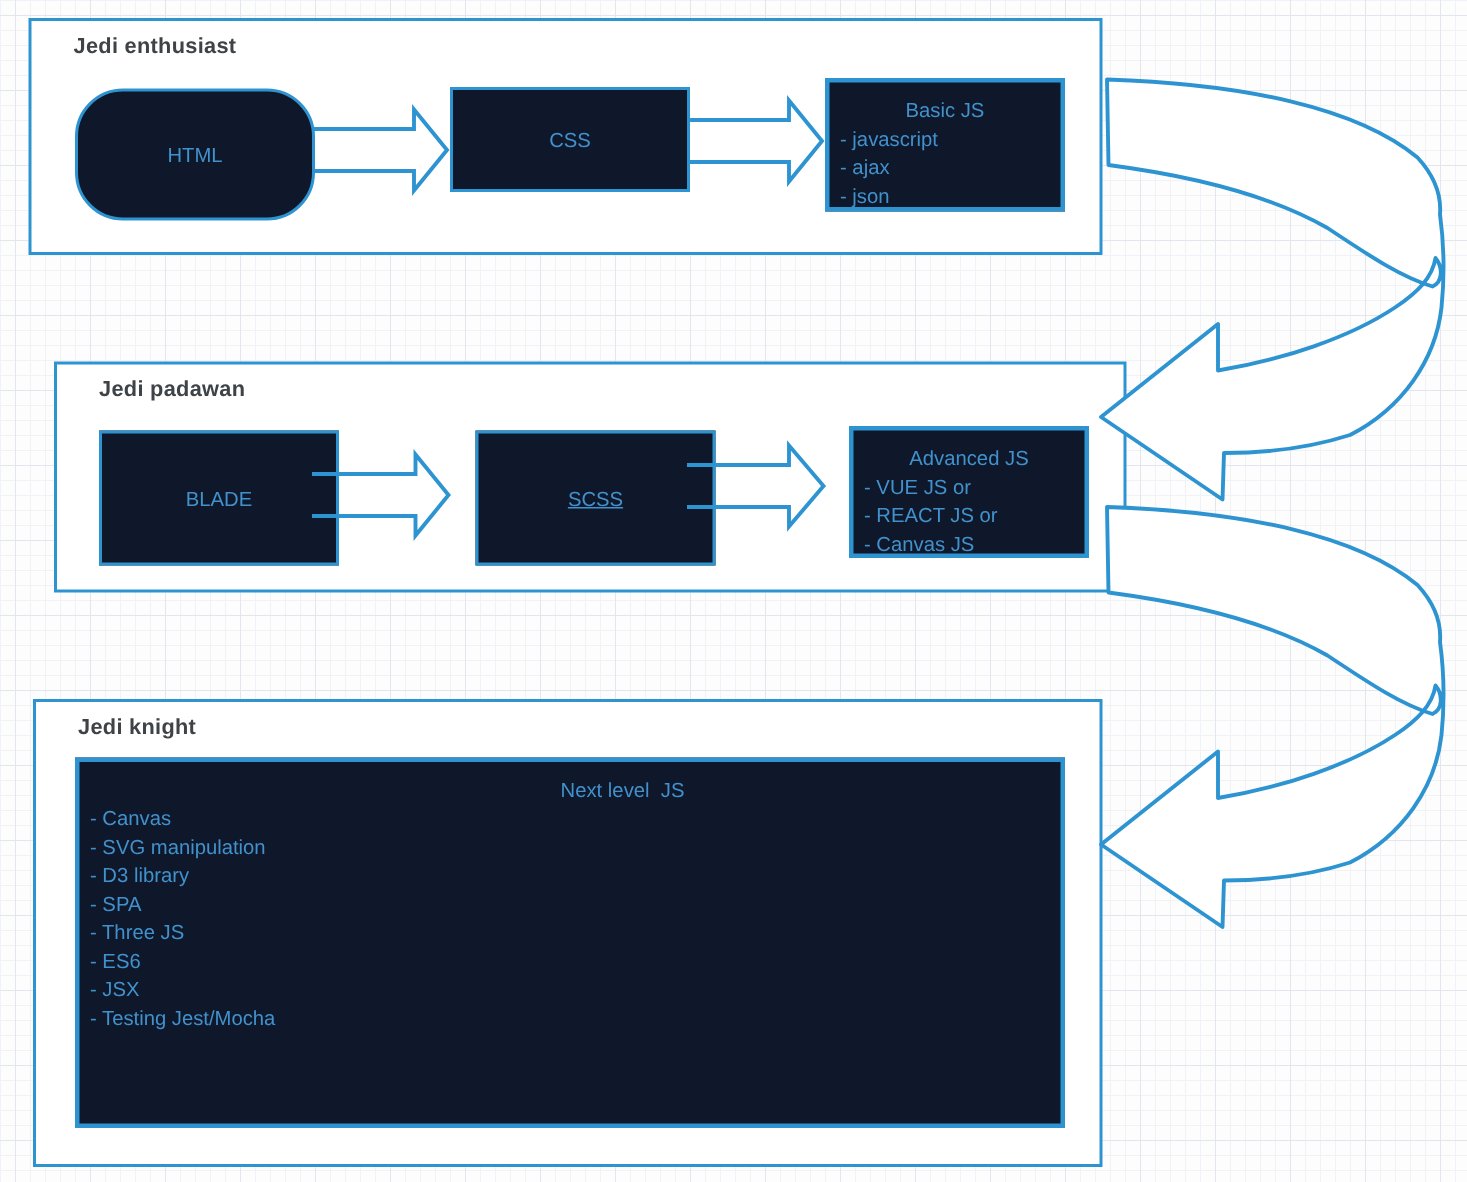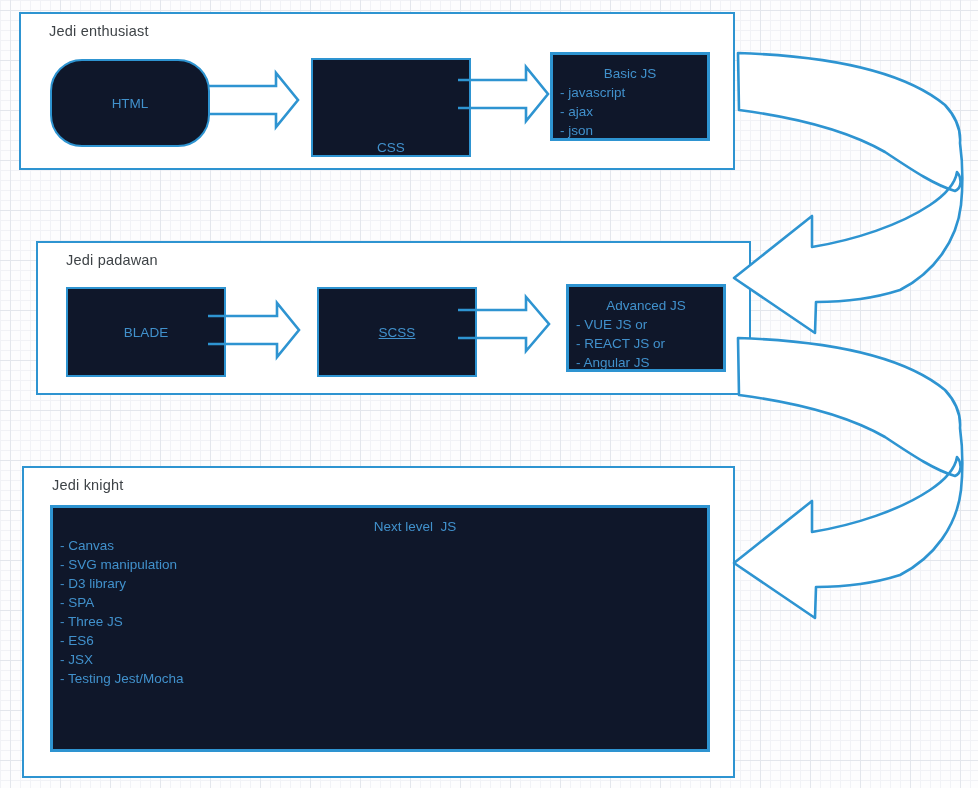--- a/index.html
+++ b/index.html
@@ -23,21 +23,21 @@
   }
   .container{
     position:absolute;
     background:#fff;
     border:2.5px solid var(--accent);
   }
   .gtitle{
     position:absolute;
     left:28px;top:9px;
     font-size:14.5px;
-    font-weight:400;
+    font-weight:700;
     color:var(--heading);
     letter-spacing:.2px;
   }
   .box{
     position:absolute;
     background:#0f172a;
     border:2.5px solid var(--accent);
     color:var(--text-blue);
     font-size:13.5px;
   }
@@ -100,21 +100,21 @@
            C855,240 900,225 930,205 C945,195 955,185 957,172
            C962,178 962,188 955,191 C935,185 915,172 885,152
            C850,132 800,118 739,110 Z"></path>
 </svg>
 
 <div class="container" style="left:19px;top:12px;width:716px;height:158px;">
   <div class="gtitle">Jedi enthusiast</div>
   <div class="box plain" style="left:29px;top:45px;width:160px;height:88px;border-radius:32px;">
     <span>HTML</span>
   </div>
-  <div class="box plain" style="left:290px;top:44px;width:160px;height:99px;align-items:flex-end;">
+  <div class="box plain" style="left:279px;top:44px;width:160px;height:70px;">
     <span>CSS</span>
   </div>
   <div class="box list" style="left:529px;top:38px;width:160px;height:89px;">
     <div class="list-title">Basic JS</div>
     <div class="item">- javascript</div>
     <div class="item">- ajax</div>
     <div class="item">- json</div>
   </div>
 </div>
 
@@ -123,21 +123,21 @@
   <div class="box plain" style="left:28px;top:44px;width:160px;height:90px;">
     <span>BLADE</span>
   </div>
   <div class="box plain" style="left:279px;top:44px;width:160px;height:90px;text-decoration:underline;">
     <span>SCSS</span>
   </div>
   <div class="box list" style="left:528px;top:41px;width:160px;height:88px;">
     <div class="list-title">Advanced JS</div>
     <div class="item">- VUE JS or</div>
     <div class="item">- REACT JS or</div>
-    <div class="item">- Angular JS</div>
+    <div class="item">- Canvas JS</div>
   </div>
 </div>
 
 <div class="container" style="left:22px;top:466px;width:713px;height:312px;">
   <div class="gtitle">Jedi knight</div>
   <div class="box list nl" style="left:26px;top:37px;width:660px;height:247px;">
     <div class="list-title left">Next level  JS</div>
     <div class="item">- Canvas</div>
     <div class="item">- SVG manipulation</div>
     <div class="item">- D3 library</div>

